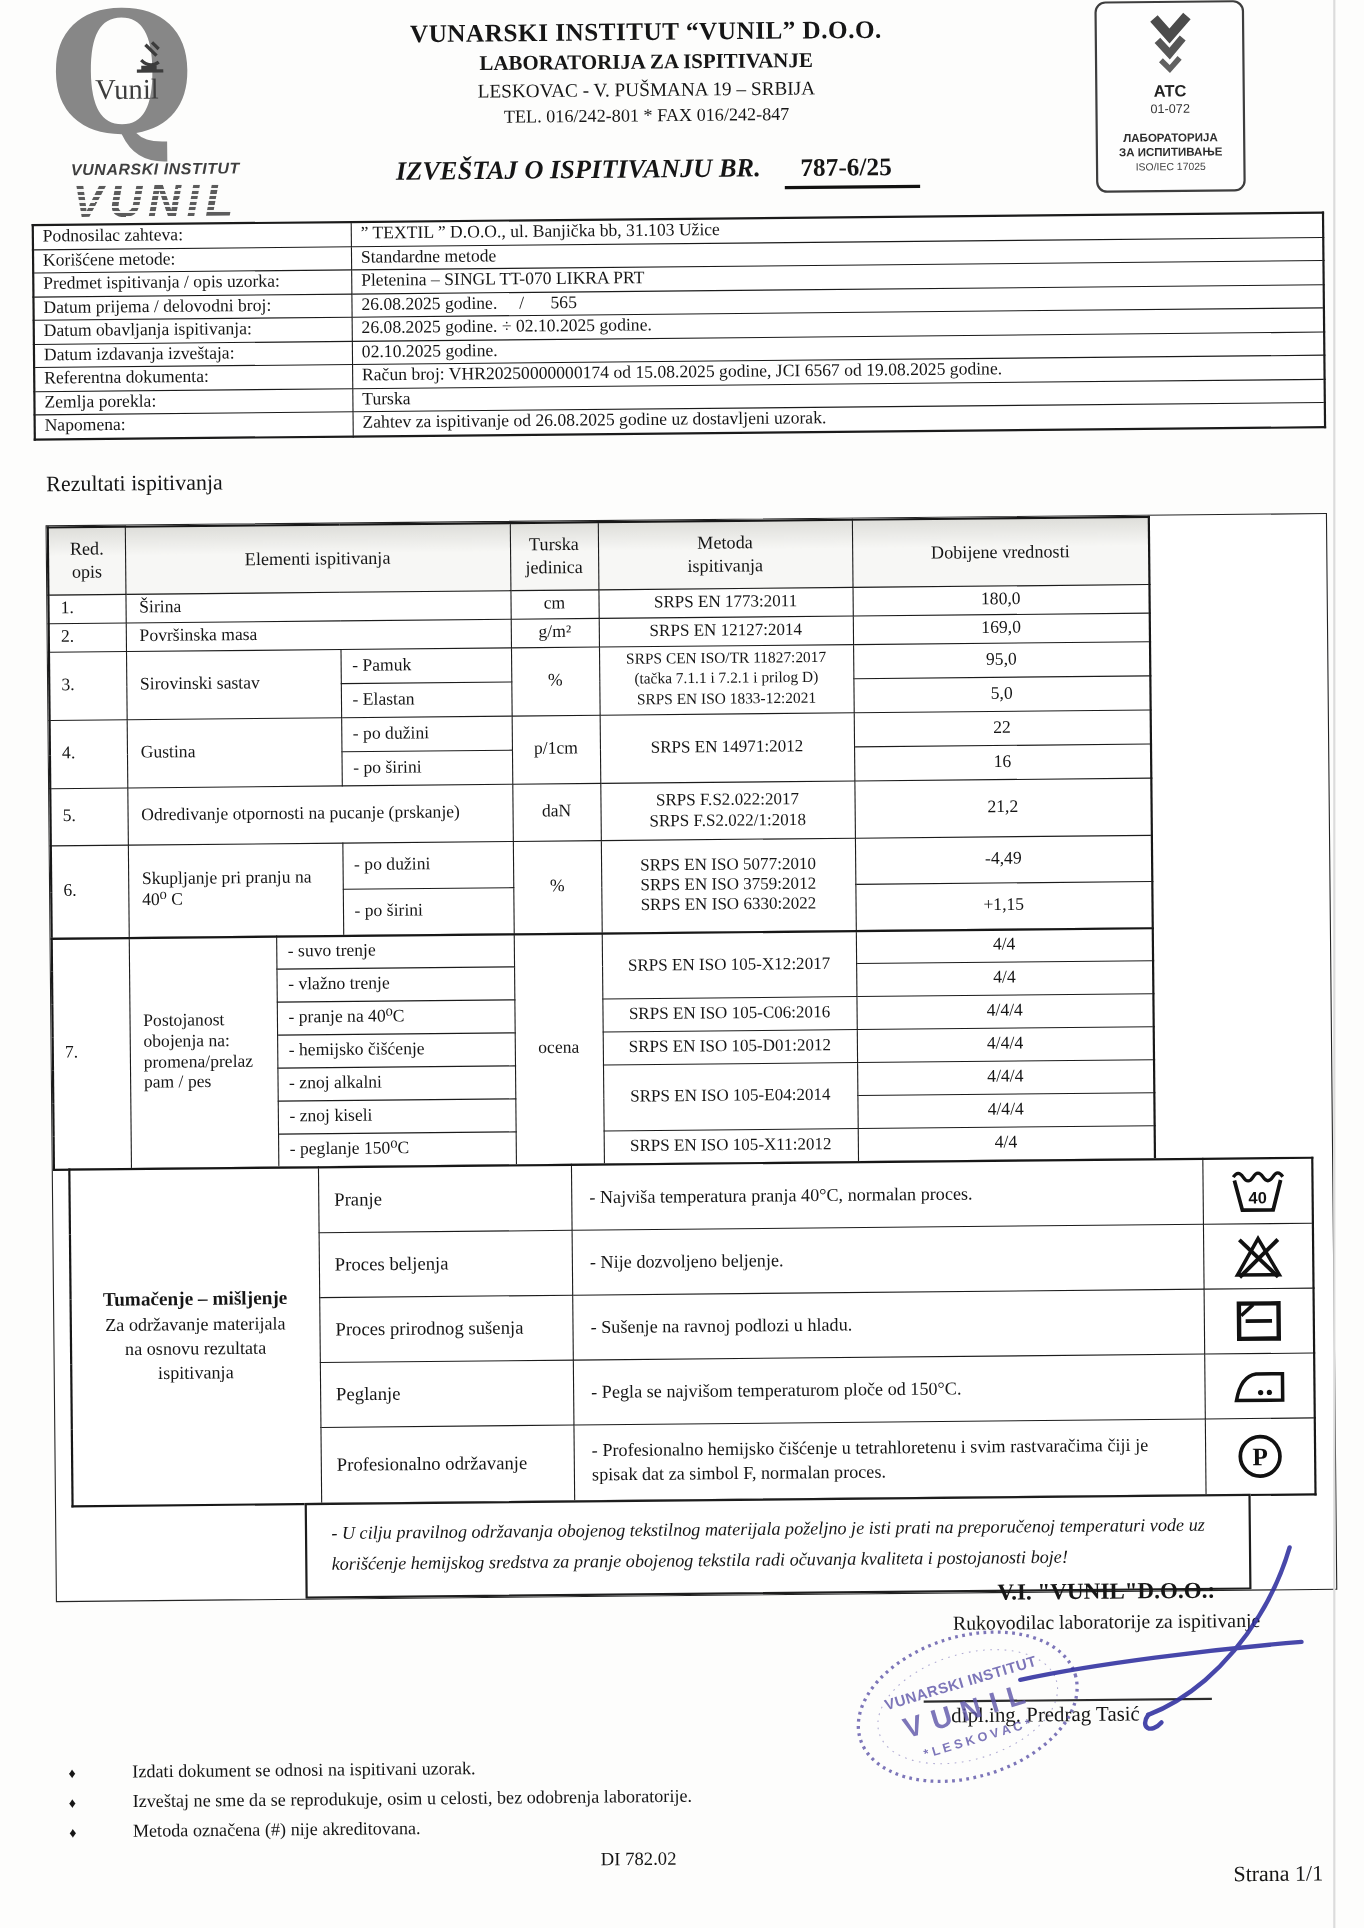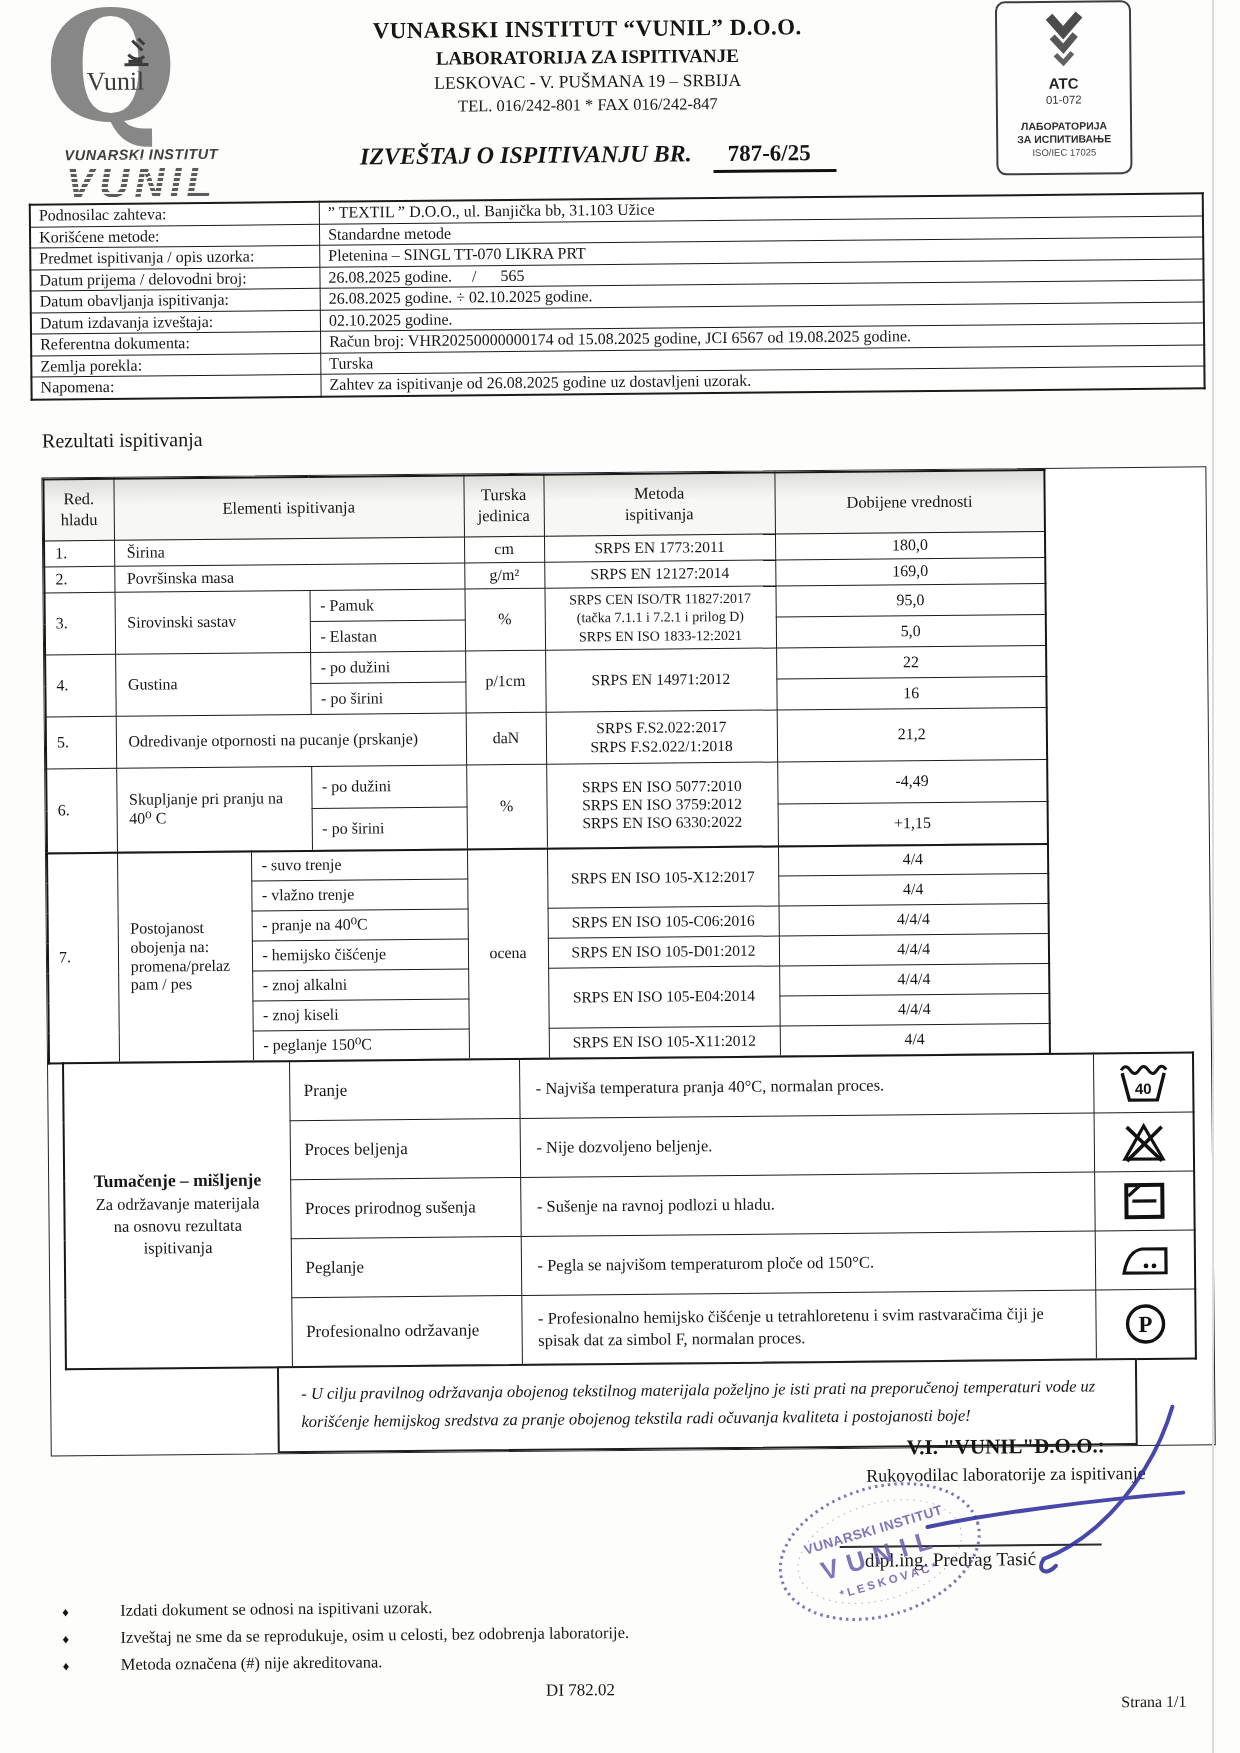--- a/index.html
+++ b/index.html
@@ -91,21 +91,21 @@
   .sig-role{left:790px;top:1468px;width:420px;text-align:center;font-size:18px;}
   .sig-line{left:833px;top:1548px;width:262px;border-top:2px solid #2c2c2c;height:0;}
   .sig-name{left:858px;top:1552px;width:300px;font-size:19px;}
   .ink,.stamp{pointer-events:none;}
 
   
   .notes{left:45px;top:1596px;width:900px;}
   .noterow{display:flex;align-items:baseline;height:27px;font-size:16.5px;}
   .diam{width:14px;margin-left:10px;margin-right:44px;font-size:13px;}
   .doccode{left:538px;top:1680px;font-size:17px;font-weight:normal;}
-  .pageno{left:1113px;top:1698px;font-size:16px;}
+  .pageno{left:1113px;top:1698px;font-size:20px;}
   .seam{left:1212px;top:0;width:2px;height:1753px;background:#dcdcdc;}
   svg{display:block;}
   svg text{font-family:"Liberation Sans","DejaVu Sans",sans-serif;}
 </style>
 </head>
 <body>
 
 <div class="page">
 <div class="sheet">
 
@@ -202,21 +202,21 @@
             <col style="width:70px">
             <col style="width:195px">
             <col style="width:155px">
             <col style="width:80px">
             <col style="width:231px">
             <col style="width:270px">
           </colgroup>
       <tbody>
             <tr>
         <td class="hd pre">Red.
-hladu</td>
+opis</td>
         <td class="hd" colspan="2">Elementi ispitivanja</td>
         <td class="hd pre">Turska
 jedinica</td>
         <td class="hd pre">Metoda
 ispitivanja</td>
         <td class="hd">Dobijene vrednosti</td>
       </tr>
       <tr class="r26">
         <td class="num">1.</td>
         <td class="el" colspan="2">Širina</td>

